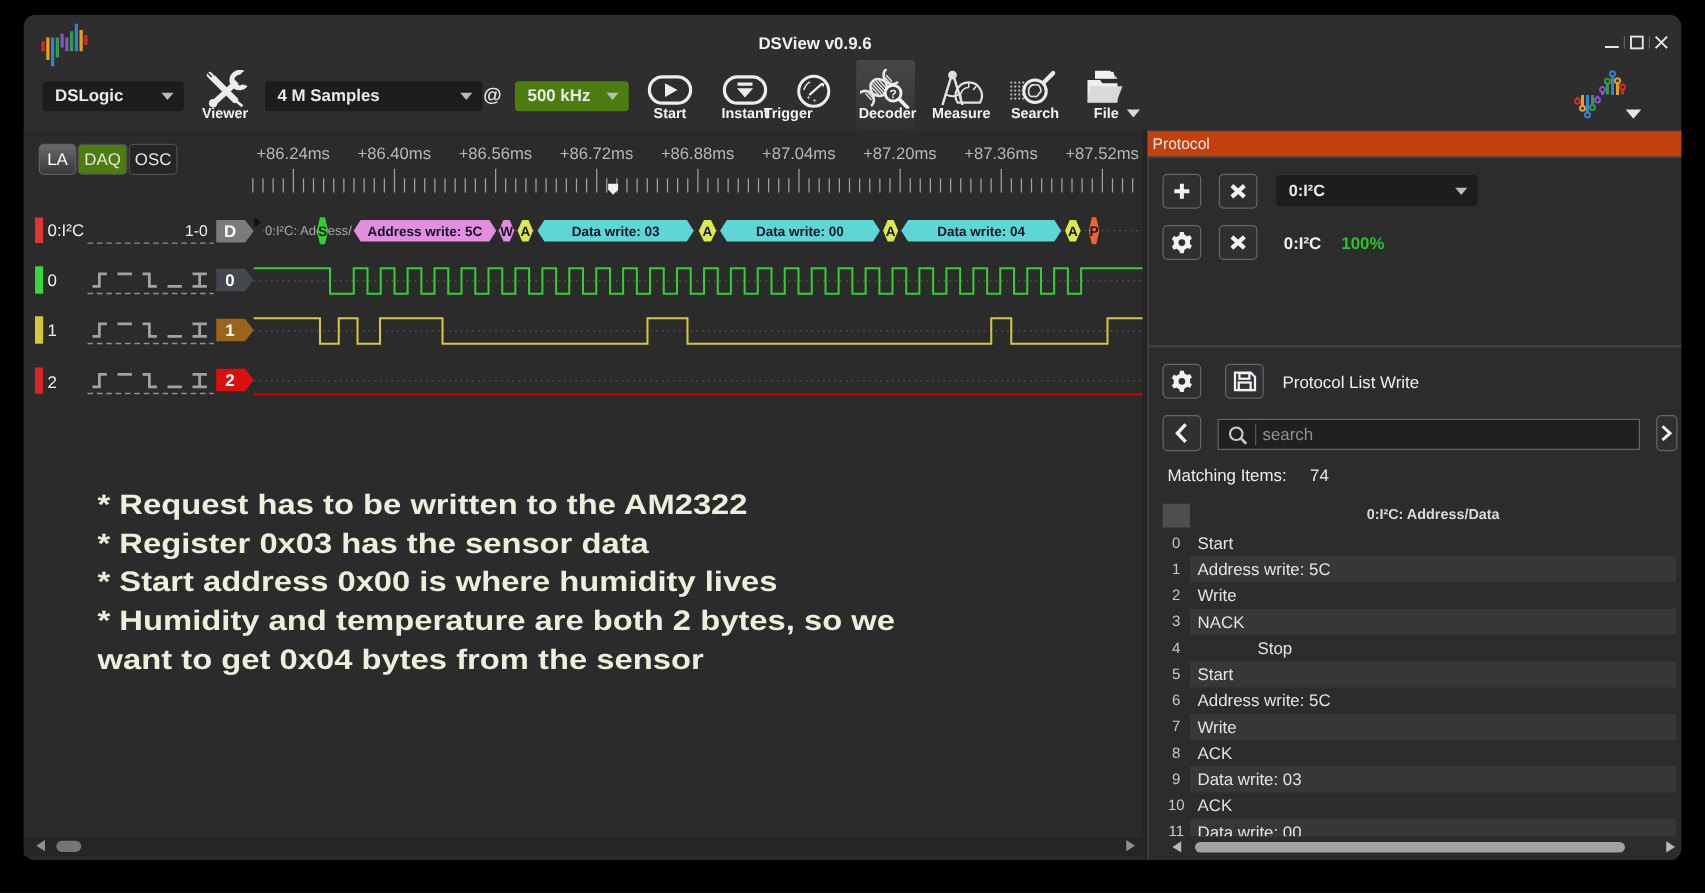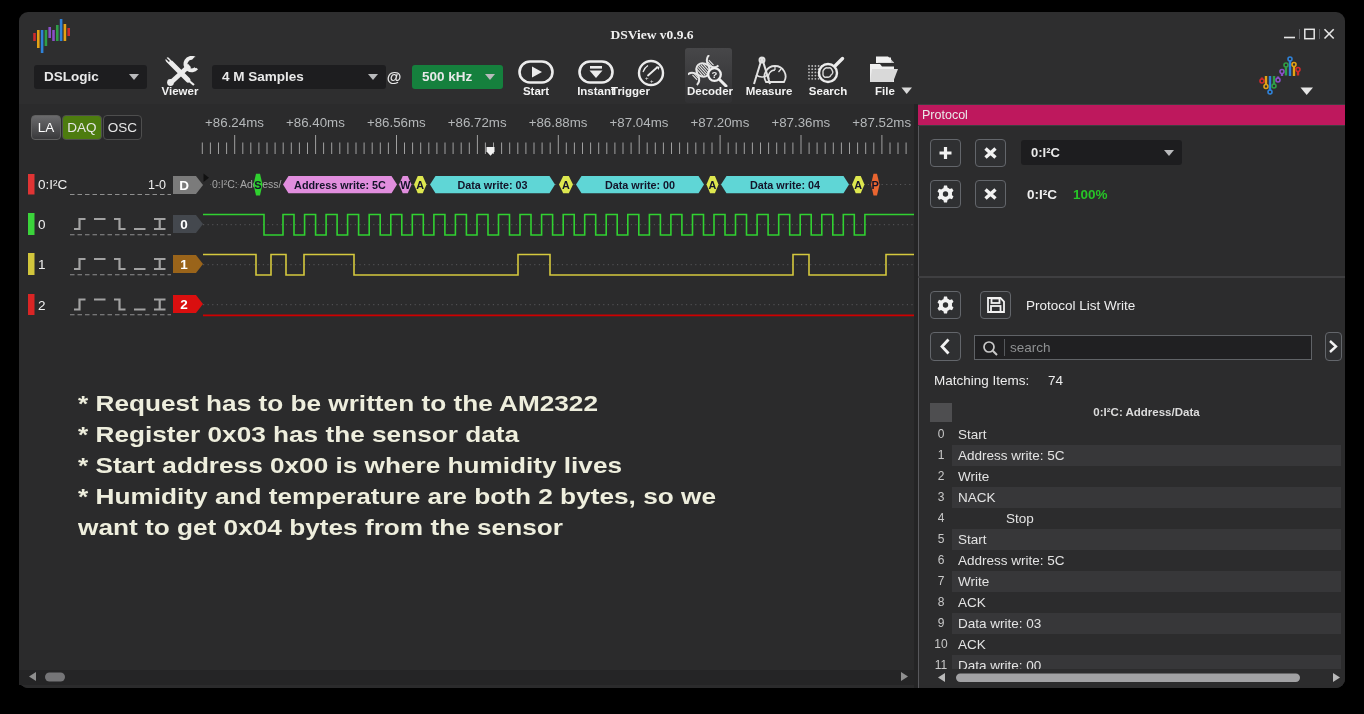--- a/index.html
+++ b/index.html
@@ -3,21 +3,21 @@
 html,body{margin:0;padding:0;background:#000;width:1364px;height:714px;overflow:hidden;}
 *{box-sizing:border-box;font-family:"Liberation Sans",sans-serif;}
 .abs{position:absolute;}
 .btn{position:absolute;background:#2f3032;border:1px solid #63666b;border-radius:4px;}
 </style></head><body>
 <div class="abs" style="left:19px;top:12px;width:1326px;height:676px;background:#2e2e2f;border-radius:9px;"></div>
 <div class="abs" style="left:19px;top:104px;width:895px;height:584px;background:#2b2b2c;border-radius:0 0 0 9px;"></div>
 <div class="abs" style="left:914px;top:104px;width:4px;height:584px;background:#242425;"></div>
 <div class="abs" style="left:918px;top:104px;width:427px;height:584px;background:#2c2c2d;border-left:1px solid #58585c;border-radius:0 0 9px 0;"></div>
 
-<div class="abs" style="left:552px;top:27px;width:200px;text-align:center;font-size:13.5px;font-weight:bold;color:#efefef;font-family:Liberation Serif, serif;">DSView v0.9.6</div>
+<div class="abs" style="left:552px;top:27px;width:200px;text-align:center;font-size:13.5px;font-weight:bold;color:#efefef;">DSView v0.9.6</div>
 <svg class="abs" style="left:1278px;top:24px;" width="62" height="20" viewBox="0 0 62 20">
 <line x1="6" y1="13.5" x2="17" y2="13.5" stroke="#e6e6e6" stroke-width="1.6"></line>
 <line x1="21.5" y1="5" x2="21.5" y2="15" stroke="#606165" stroke-width="1"></line>
 <rect x="26.8" y="5.3" width="9.4" height="9.4" fill="none" stroke="#e6e6e6" stroke-width="1.5"></rect>
 <line x1="41.5" y1="5" x2="41.5" y2="15" stroke="#606165" stroke-width="1"></line>
 <path d="M46.5 5.3 L55.7 14.5 M55.7 5.3 L46.5 14.5" stroke="#e6e6e6" stroke-width="1.6"></path>
 </svg>
 <svg class="abs" style="left:0;top:0;" width="80" height="60" viewBox="0 0 80 60">
     <line x1="34.5" y1="33" x2="34.5" y2="41" stroke="#cf2b2b" stroke-width="2.6"></line>
     <line x1="38.3" y1="30" x2="38.3" y2="48" stroke="#e4a215" stroke-width="2.6"></line>
@@ -36,21 +36,21 @@
       <polygon points="0,0 10,0 5,6" fill="#b9babc"></polygon>
     </svg>
   </div>
 <div class="abs" style="left:212px;top:65px;width:174px;height:24px;background:#1d1d1f;border-radius:3px;">
     <div class="abs" style="left:10px;top:0;height:24px;line-height:24px;font-size:13.5px;font-weight:bold;color:#e9e9e9;">4 M Samples</div>
     <svg class="abs" style="right:7px;top:9.0px;" width="11" height="7">
       <polygon points="0,0 10,0 5,6" fill="#b9babc"></polygon>
     </svg>
   </div>
 <div class="abs" style="left:383px;top:65px;width:22px;height:24px;line-height:24px;text-align:center;font-size:15px;font-weight:bold;color:#e9e9e9;">@</div>
-<div class="abs" style="left:412px;top:65px;width:91px;height:24px;background:#15803d;border-radius:3px;">
+<div class="abs" style="left:412px;top:65px;width:91px;height:24px;background:#4d7c0f;border-radius:3px;">
     <div class="abs" style="left:10px;top:0;height:24px;line-height:24px;font-size:13.5px;font-weight:bold;color:#e9e9e9;">500 kHz</div>
     <svg class="abs" style="right:7px;top:9.0px;" width="11" height="7">
       <polygon points="0,0 10,0 5,6" fill="#b9babc"></polygon>
     </svg>
   </div>
 <svg class="abs" style="left:161px;top:56px;" width="38" height="30" viewBox="0 0 38 30">
 <g stroke="#ececec" fill="none">
 <path d="M7 4 L27 24" stroke-width="5" stroke-linecap="round"></path>
 <path d="M5 2.2 l3.4 3.4 M7.8 0.8 l3.4 3.4" stroke="#2e2e2f" stroke-width="1.4"></path>
 <path d="M27 24 l6 5" stroke-width="2.2"></path>
@@ -238,21 +238,21 @@
 <text x="78" y="411" font-size="22.5" font-weight="bold" fill="#eeeedd" textLength="520" lengthAdjust="spacingAndGlyphs">* Request has to be written to the AM2322</text>
 <text x="78" y="442" font-size="22.5" font-weight="bold" fill="#eeeedd" textLength="441" lengthAdjust="spacingAndGlyphs">* Register 0x03 has the sensor data</text>
 <text x="78" y="473" font-size="22.5" font-weight="bold" fill="#eeeedd" textLength="544" lengthAdjust="spacingAndGlyphs">* Start address 0x00 is where humidity lives</text>
 <text x="78" y="504" font-size="22.5" font-weight="bold" fill="#eeeedd" textLength="638" lengthAdjust="spacingAndGlyphs">* Humidity and temperature are both 2 bytes, so we</text>
 <text x="78" y="535" font-size="22.5" font-weight="bold" fill="#eeeedd" textLength="485" lengthAdjust="spacingAndGlyphs">want to get 0x04 bytes from the sensor</text>
 <rect x="19" y="670" width="895" height="15" fill="#252526"></rect>
 <polygon points="29,676.5 36,672 36,681" fill="#8f8f8f"></polygon>
 <rect x="45" y="672.5" width="20" height="9" rx="4.5" fill="#757577"></rect>
 <polygon points="908,676.5 901,672 901,681" fill="#8f8f8f"></polygon>
 </svg>
-<div class="abs" style="left:918px;top:104px;width:427px;height:22px;background:#be185d;border-top:1px solid #3e3e40;border-bottom:1px solid #3e3e40;">
+<div class="abs" style="left:918px;top:104px;width:427px;height:22px;background:#c2410c;border-top:1px solid #3e3e40;border-bottom:1px solid #3e3e40;">
     <span style="position:absolute;left:4px;top:0;line-height:20px;font-size:12.5px;color:#eaeaea;">Protocol</span>
   </div>
 <div class="btn" style="left:930px;top:139px;width:31px;height:28px;"><svg width="29" height="26" viewBox="0 0 29 26">
       <path d="M14.5 7 V19 M8.5 13 H20.5" stroke="#f2f2f2" stroke-width="3.2"></path>
     </svg></div>
 <div class="btn" style="left:975px;top:139px;width:31px;height:28px;"><svg width="29" height="26" viewBox="0 0 29 26">
       <path d="M9.5 8.5 L19.5 17.5 M19.5 8.5 L9.5 17.5" stroke="#f2f2f2" stroke-width="3.4"></path>
     </svg></div>
 <div class="abs" style="left:1021px;top:140px;width:161px;height:25px;background:#1d1d1f;border-radius:3px;">
     <div class="abs" style="left:10px;top:0;height:25px;line-height:25px;font-size:13px;font-weight:bold;color:#e9e9e9;">0:I²C</div>

